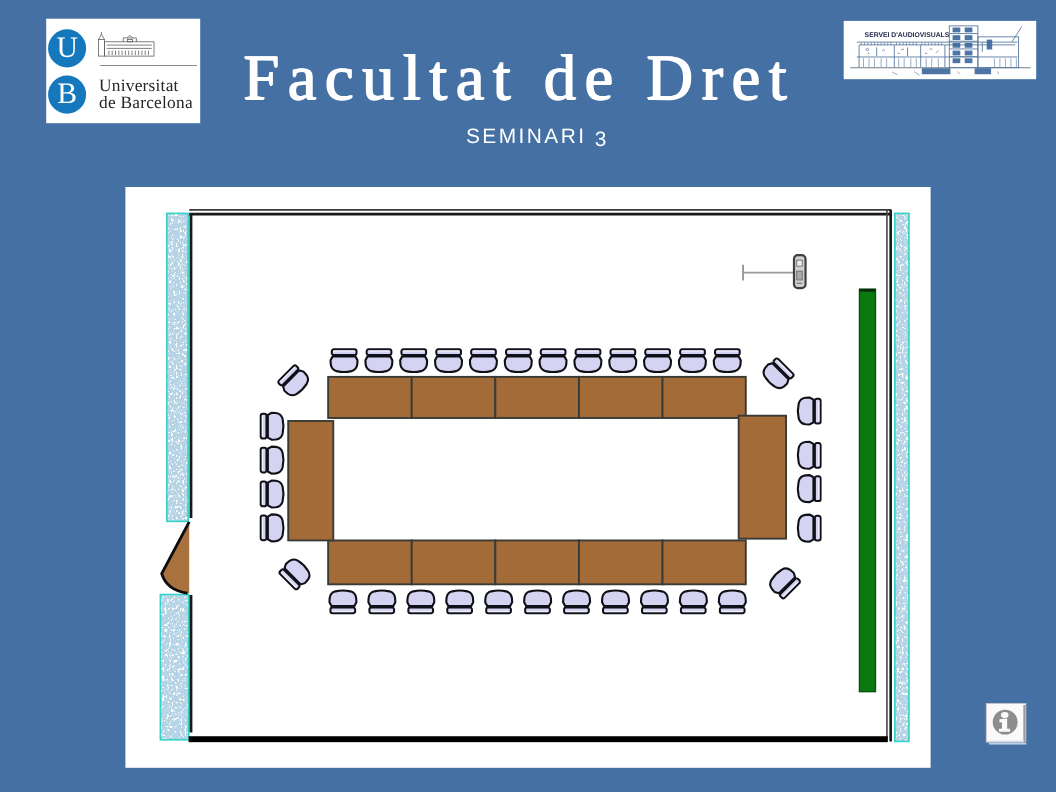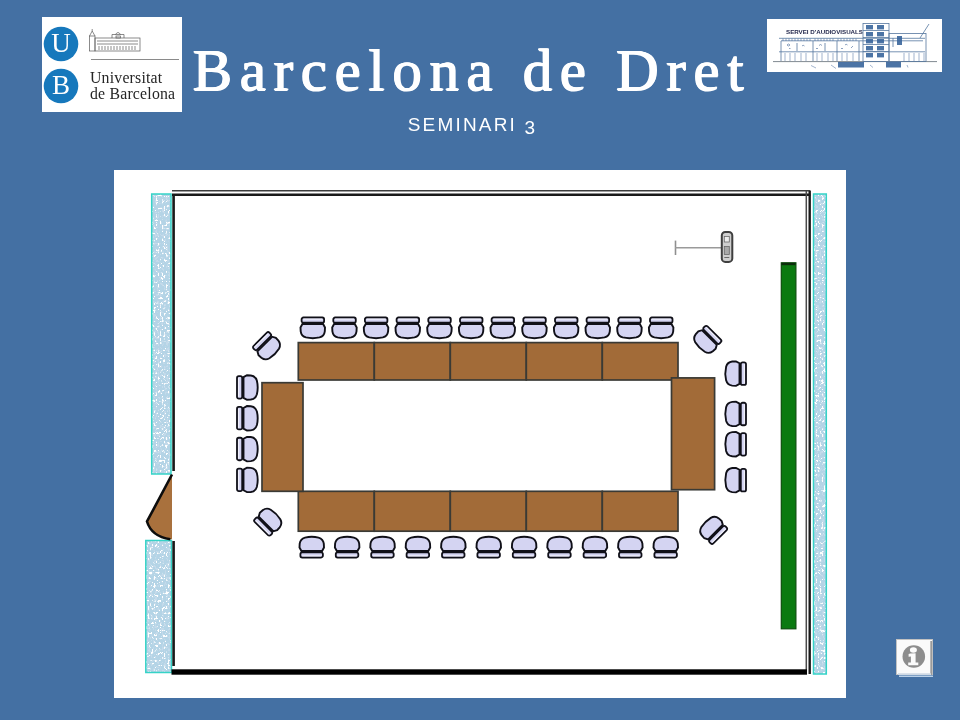--- a/index.html
+++ b/index.html
@@ -7,36 +7,36 @@
        font-family:"Liberation Sans", sans-serif;}
   .abs{position:absolute;}
 
   
   #ublogo{left:42px;top:17px;width:140px;height:95px;background:#fff;}
 
   
   #title{left:0;top:36px;width:944px;text-align:center;color:#fff;
          font-family:"Liberation Serif", serif;font-size:59px;letter-spacing:7.6px;text-shadow:0.7px 0 0 #fff,-0.7px 0 0 #fff,0 0.5px 0 #fff;}
   #subtitle{left:0;top:113.5px;width:945px;text-align:center;color:#fff;
-         font-size:19px;letter-spacing:2.2px;}
+         font-size:19px;letter-spacing:2.2px;padding-left:16px;}
   #subtitle .tre{position:relative;top:3px;display:inline-block;}
 
   
   #avlogo{left:767px;top:19px;width:175px;height:53px;background:#fff;}
 
   
   #plan{left:114px;top:170px;width:732px;height:528px;background:#fff;}
   #plansvg{left:114px;top:170px;}
 
   
   #infobtn{left:896px;top:639px;width:38px;height:38px;}
 </style>
 </head>
 <body>
-  <div id="title" class="abs">Barcelona de Dret</div>
+  <div id="title" class="abs">Facultat de Dret</div>
   <div id="subtitle" class="abs">SEMINARI <span class="tre">3</span></div>
 
   <div id="ublogo" class="abs">
     <svg width="140" height="95" viewBox="0 0 140 95">
       <circle cx="19" cy="27" r="17.3" fill="#1678BC"></circle>
       <circle cx="19" cy="69" r="17.3" fill="#1678BC"></circle>
       <text x="19" y="34.8" font-family="Liberation Serif" font-size="27" fill="#fff" text-anchor="middle">U</text>
       <text x="19" y="76.8" font-family="Liberation Serif" font-size="27" fill="#fff" text-anchor="middle">B</text>
 
       <g stroke="#5a5a5a" stroke-width="0.7" fill="none">

